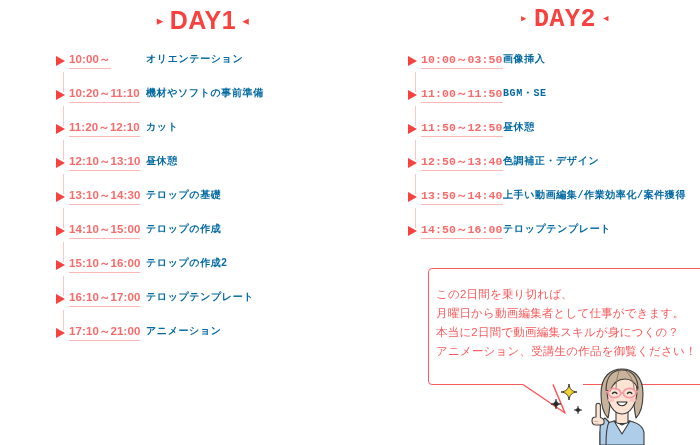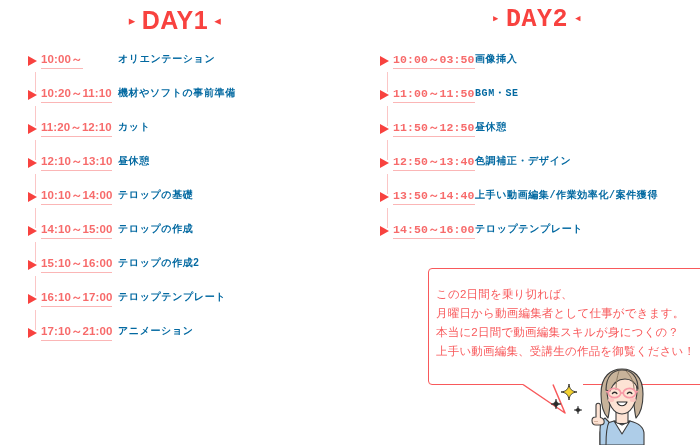--- a/index.html
+++ b/index.html
@@ -20,20 +20,21 @@
     position: absolute;
     inset: 0;
   }
 
   
   .day-column {
     position: absolute;
     top: 0;
     width: 350px;
     height: 314px;
+    margin-left: 28px;
   }
   #day-col-1 { left: 0; }
   #day-col-2 { left: 362px; font-family: Liberation Mono, monospace; }
 
   
   .day-heading {
     position: absolute;
     top: 5px;
     left: 0;
     width: 350px;
@@ -195,21 +196,21 @@
       </div>
       <div class="timeline-row">
         <span class="connector"></span>
         <span class="row-marker"></span>
         <span class="row-time">12:10～13:10</span>
         <span class="row-title">昼休憩</span>
       </div>
       <div class="timeline-row">
         <span class="connector"></span>
         <span class="row-marker"></span>
-        <span class="row-time">10:10～14:00</span>
+        <span class="row-time">13:10～14:30</span>
         <span class="row-title">テロップの基礎</span>
       </div>
       <div class="timeline-row">
         <span class="connector"></span>
         <span class="row-marker"></span>
         <span class="row-time">14:10～15:00</span>
         <span class="row-title">テロップの作成</span>
       </div>
       <div class="timeline-row">
         <span class="connector"></span>
@@ -275,21 +276,21 @@
         <span class="row-title">テロップテンプレート</span>
       </div>
     </div>
   </div>
 
   <div id="speech-bubble">
     <div class="bubble-text">
       <div class="bubble-line">この2日間を乗り切れば、</div>
       <div class="bubble-line">月曜日から動画編集者として仕事ができます。</div>
       <div class="bubble-line">本当に2日間で動画編集スキルが身につくの？</div>
-      <div class="bubble-line">上手い動画編集、受講生の作品を御覧ください！</div>
+      <div class="bubble-line">アニメーション、受講生の作品を御覧ください！</div>
     </div>
 
     <svg id="bubble-tail" viewBox="0 0 60 34">
       <path d="M0,1 L60,1" stroke="#ffffff" stroke-width="4" fill="none"></path>
       <path d="M0,1.5 L42,30 L30,1.5" stroke="#f8595b" stroke-width="1.5" fill="#ffffff" stroke-linejoin="round"></path>
     </svg>
   </div>
 
   <svg class="sparkle" style="left:561px; top:384px; width:16px; height:16px;" viewBox="0 0 16 16">
     <path d="M8,0 C8.6,5.2 10.8,7.4 16,8 C10.8,8.6 8.6,10.8 8,16 C7.4,10.8 5.2,8.6 0,8 C5.2,7.4 7.4,5.2 8,0 Z" fill="#f5d32f" stroke="#2b2b2b" stroke-width="0.9" stroke-linejoin="round"></path>

